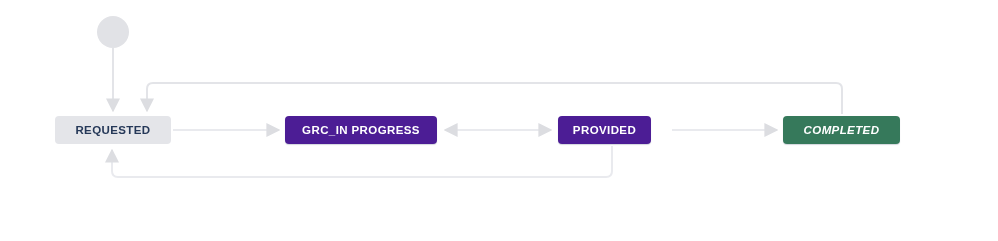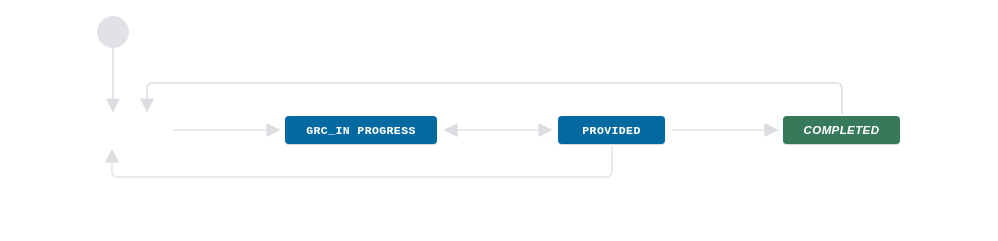--- a/index.html
+++ b/index.html
@@ -39,24 +39,23 @@
     user-select: none;
   }
   .node-label {
     pointer-events: none;
   }
   .node-start {
     background: #e4e5e9;
     color: #253858;
   }
   .node-inprogress {
-    background: #0369a1;
+    background: #4c1d95;
     color: #ffffff;
     box-shadow: 0 1px 1px rgba(9,30,66,0.18);
-    font-family: Liberation Mono, monospace;
   }
   .node-done {
     background: #36795b;
     color: #ffffff;
     box-shadow: 0 1px 1px rgba(9,30,66,0.18);
   }
   .start-dot {
     position: absolute;
     border-radius: 50%;
     background: #e1e2e6;
@@ -85,26 +84,29 @@
 
     <path d="M 445 130 L 551 130" fill="none" stroke="#e9eaee" stroke-width="2" marker-start="url(#arrow-left)" marker-end="url(#arrow-right)"></path>
 
     <path d="M 672 130 L 777 130" fill="none" stroke="#e9eaee" stroke-width="2" marker-end="url(#arrow-right)"></path>
 
     <path d="M 612 146 L 612 171 Q 612 177 606 177 L 118 177 Q 112 177 112 171 L 112 150" fill="none" stroke="#e9eaee" stroke-width="2" marker-end="url(#arrow-right)"></path>
   </svg>
 
   <div class="start-dot" style="left:97px; top:16px; width:32px; height:32px;"></div>
 
+  <div class="node node-start" style="left:55px; top:116px; width:116px; height:28px;">
+    <span class="node-label">REQUESTED</span>
+  </div>
 
   <div class="node node-inprogress" style="left:285px; top:116px; width:152px; height:28px;">
     <span class="node-label">GRC_IN PROGRESS</span>
   </div>
 
-  <div class="node node-inprogress" style="left:558px; top:116px; width:107px; height:28px;">
+  <div class="node node-inprogress" style="left:558px; top:116px; width:93px; height:28px;">
     <span class="node-label">PROVIDED</span>
   </div>
 
   <div class="node node-done" style="left:783px; top:116px; width:117px; height:28px;font-style:italic;">
     <span class="node-label">COMPLETED</span>
   </div>
 
 </div>
 
 </body></html>

